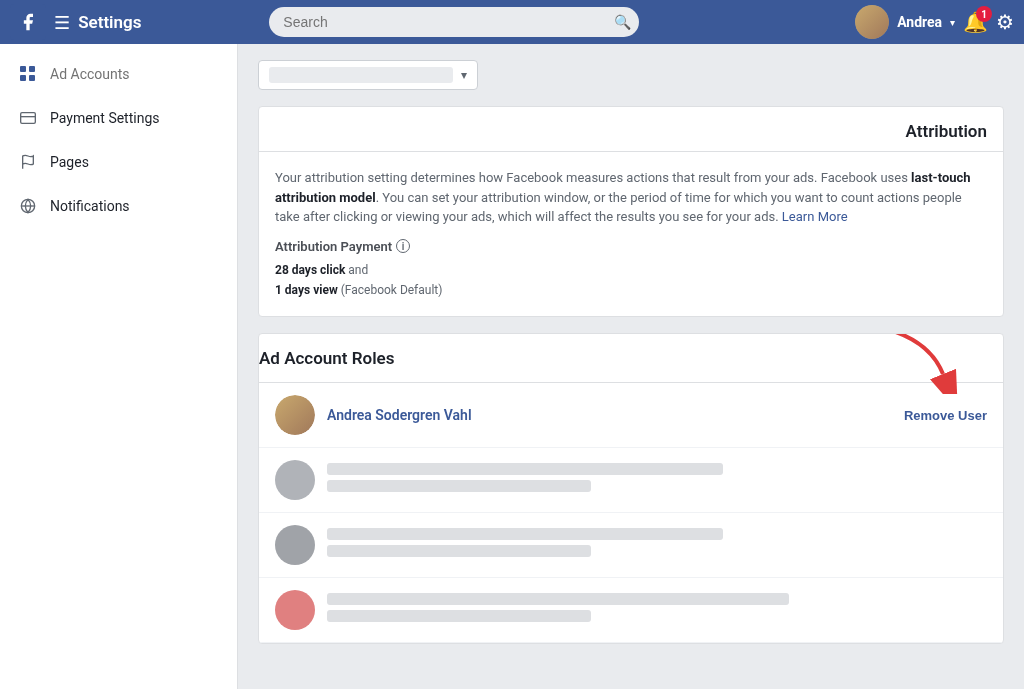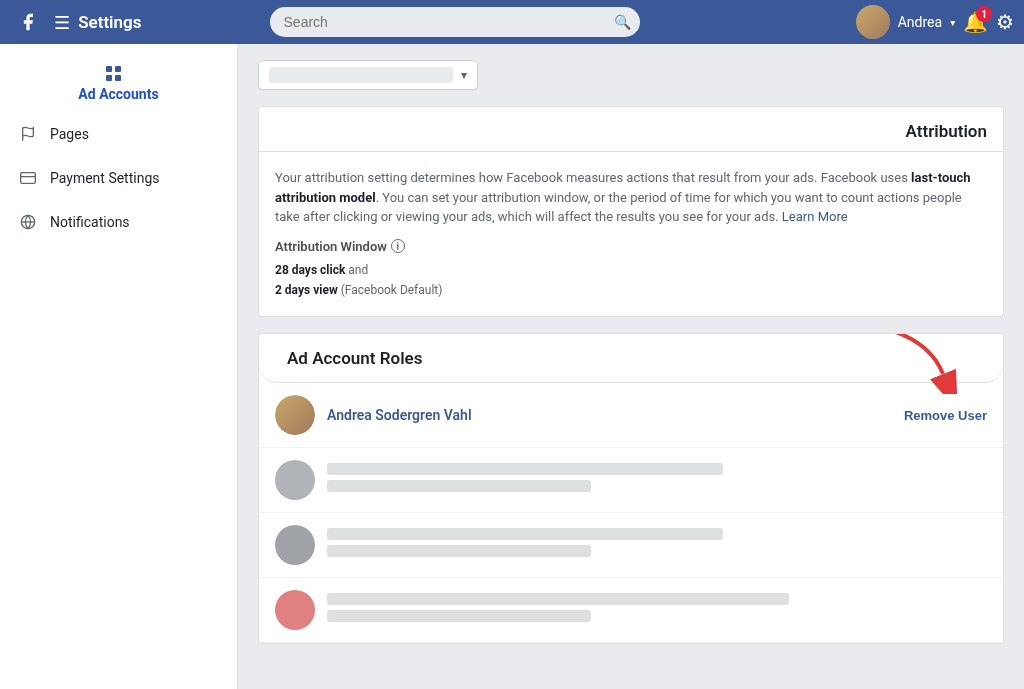--- a/index.html
+++ b/index.html
@@ -76,21 +76,21 @@
       display: flex; align-items: center; justify-content: center;
     }
     .nav-avatar-img {
       width: 100%; height: 100%;
       background: linear-gradient(135deg, #c9a96e, #a0785a);
       border-radius: 50%;
     }
     .nav-username {
       color: white;
       font-size: 14px;
-      font-weight: 400;
+      font-weight: 700;
     }
     .nav-chevron {
       color: white;
       font-size: 10px;
     }
     .nav-bell-wrapper {
       position: relative;
       cursor: pointer;
     }
     .nav-bell {
@@ -130,21 +130,21 @@
       padding-top: 8px;
     }
     .sidebar-item {
       display: flex;
       align-items: center;
       padding: 10px 16px;
       cursor: pointer;
       color: #1d2129;
       font-size: 14px;
     }
-    .sidebar-item.active { color: #1d4ed8; font-weight: 700; flex-direction: column; }
+    .sidebar-item.active { color: #737373; font-weight: 400; }
     .sidebar-item .si-icon {
       width: 24px; height: 24px;
       margin-right: 10px;
       display: flex; align-items: center; justify-content: center;
       color: #606770;
       flex-shrink: 0;
     }
     .sidebar-item.active .si-icon { color: #3b5998; }
 
     
@@ -227,23 +227,22 @@
     }
     .attribution-values {
       font-size: 12px;
       color: #1d2129;
       line-height: 1.7;
     }
     .attribution-values span { color: #606770; font-weight: normal; }
 
     
     .roles-header {
-      padding: 14px 28px;
+      padding: 14px 0;
       border-bottom: 1px solid #dddfe2;
-      border-radius: 18px;
     }
     .roles-header h2 {
       font-size: 17px; font-weight: 600; color: #1d2129;
     }
     .role-row {
       display: flex;
       align-items: center;
       padding: 12px 16px;
       border-bottom: 1px solid #f0f2f5;
     }
@@ -346,34 +345,34 @@
           <rect x="9" y="0" width="6" height="6" rx="1"></rect>
           <rect x="0" y="9" width="6" height="6" rx="1"></rect>
           <rect x="9" y="9" width="6" height="6" rx="1"></rect>
         </svg>
       </span>
       <span>Ad Accounts</span>
     </div>
     <div class="sidebar-item">
       <span class="si-icon">
         <svg width="16" height="16" viewBox="0 0 24 24" fill="none" stroke="currentColor" stroke-width="2">
+          <rect x="1" y="4" width="22" height="16" rx="2" ry="2"></rect>
+          <line x1="1" y1="10" x2="23" y2="10"></line>
+        </svg>
+      </span>
+      <span>Payment Settings</span>
+    </div>
+    <div class="sidebar-item">
+      <span class="si-icon">
+        <svg width="16" height="16" viewBox="0 0 24 24" fill="none" stroke="currentColor" stroke-width="2">
           <path d="M4 15s1-1 4-1 5 2 8 2 4-1 4-1V3s-1 1-4 1-5-2-8-2-4 1-4 1z"></path>
           <line x1="4" y1="22" x2="4" y2="15"></line>
         </svg>
       </span>
       <span>Pages</span>
-    </div>
-    <div class="sidebar-item">
-      <span class="si-icon">
-        <svg width="16" height="16" viewBox="0 0 24 24" fill="none" stroke="currentColor" stroke-width="2">
-          <rect x="1" y="4" width="22" height="16" rx="2" ry="2"></rect>
-          <line x1="1" y1="10" x2="23" y2="10"></line>
-        </svg>
-      </span>
-      <span>Payment Settings</span>
     </div>
     <div class="sidebar-item">
       <span class="si-icon">
         <svg width="16" height="16" viewBox="0 0 24 24" fill="none" stroke="currentColor" stroke-width="2">
           <circle cx="12" cy="12" r="10"></circle>
           <line x1="2" y1="12" x2="22" y2="12"></line>
           <path d="M12 2a15.3 15.3 0 0 1 4 10 15.3 15.3 0 0 1-4 10 15.3 15.3 0 0 1-4-10 15.3 15.3 0 0 1 4-10z"></path>
         </svg>
       </span>
       <span>Notifications</span>
@@ -391,29 +390,29 @@
     
     <div class="card">
       <div class="card-header">
         <h2>Attribution</h2>
       </div>
       <div class="card-body">
         <p class="attribution-text">
           <span>Your attribution setting determines how Facebook measures actions that result from your ads. Facebook uses </span><strong>last-touch attribution model</strong><span>. You can set your attribution window, or the period of time for which you want to count actions people take after clicking or viewing your ads, which will affect the results you see for your ads.</span> <a class="link" href="#">Learn More</a>
         </p>
         <div class="attribution-window-label">
-          <span>Attribution Window</span>
+          <span>Attribution Payment</span>
           <span class="info-icon">i</span>
         </div>
         <div class="attribution-values">
           <div>
             <strong>28 days click</strong> <span>and</span>
           </div>
           <div>
-            <strong>2 days view</strong> <span>(Facebook Default)</span>
+            <strong>1 days view</strong> <span>(Facebook Default)</span>
           </div>
         </div>
       </div>
     </div>
 
     
     <div class="card arrow-container">
 
       <svg class="red-arrow" width="120" height="80" viewBox="0 0 120 80">
         <defs>

